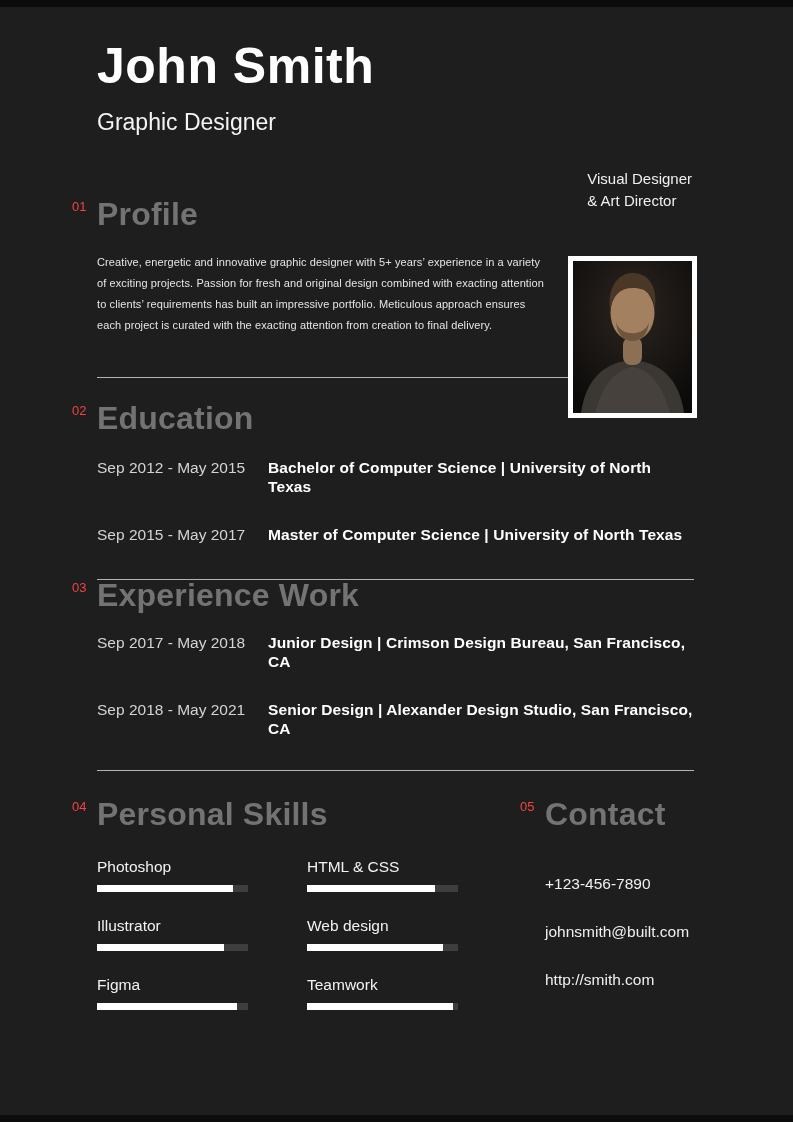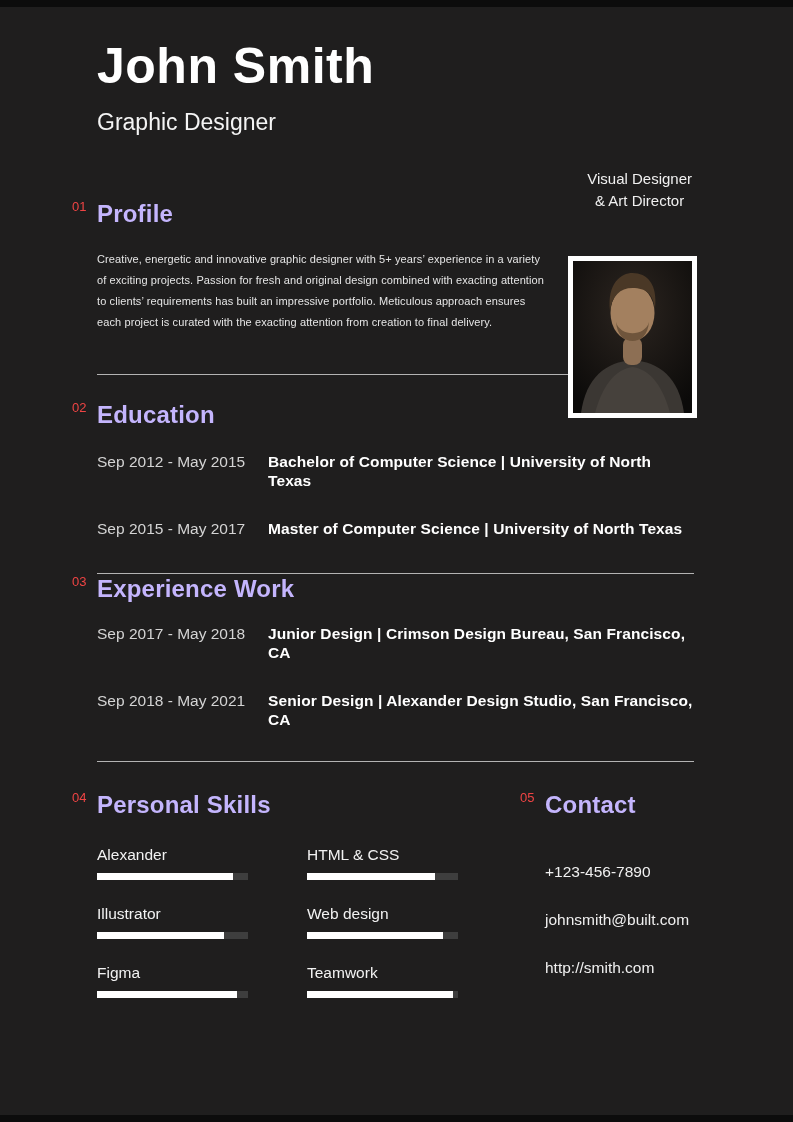--- a/index.html
+++ b/index.html
@@ -14,27 +14,27 @@
   .edge-bar.bottom { bottom:0; }
 
   .content { padding:0 99px 0 97px; }
 
   h1.name {
     margin-top:40px; font-size:50px; line-height:52px; font-weight:bold;
     letter-spacing:0.5px; color:#ffffff;
   }
   .subtitle { margin-top:17px; font-size:23px; line-height:26px; font-weight:400; color:#f4f4f4; }
   .tagline {
-    position:absolute; top:168px; right:101px; text-align:center;
+    position:absolute; top:168px; right:101px; text-align:left;
     font-size:15px; line-height:21.5px; color:#f0f0f0; font-weight:400;
   }
 
   .sec-head { position:relative; line-height:30px; }
   .sec-num { position:absolute; left:-25px; top:-7px; font-size:13px; font-weight:400; color:#ef4444; }
-  .sec-title { font-size:24px; font-weight:bold; color:#c4b5fd; letter-spacing:0.2px; }
+  .sec-title { font-size:32px; font-weight:bold; color:#737373; letter-spacing:0.2px; }
 
   .profile-head { margin-top:64px; }
   .profile-body {
     margin-top:17px; width:454px; font-size:11px; line-height:21px;
     color:#e5e5e5; letter-spacing:0.1px;
   }
 
   .photo-frame {
     position:absolute; left:568px; top:256px; width:129px; height:162px;
     background:#ffffff; padding:5px;
@@ -145,21 +145,21 @@
     <hr class="divider hr3">
 
     <div class="bottom">
       <div class="bottom-left">
         <div class="sec-head">
           <span class="sec-num">04</span>
           <span class="sec-title">Personal Skills</span>
         </div>
         <div class="skills-grid">
           <div class="skill">
-            <div class="skill-label">Alexander</div>
+            <div class="skill-label">Photoshop</div>
             <div class="skill-track">
                 <div class="skill-fill" style="width: 90%;"></div>
               </div>
           </div>
           <div class="skill">
             <div class="skill-label">HTML &amp; CSS</div>
             <div class="skill-track">
                 <div class="skill-fill" style="width: 85%;"></div>
               </div>
           </div>

